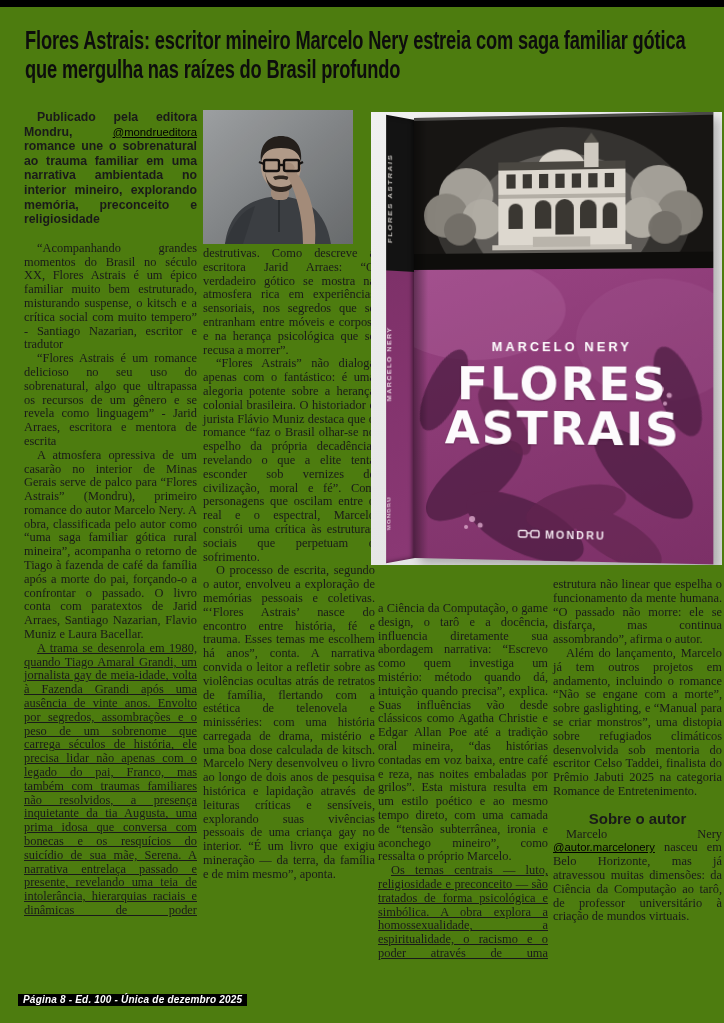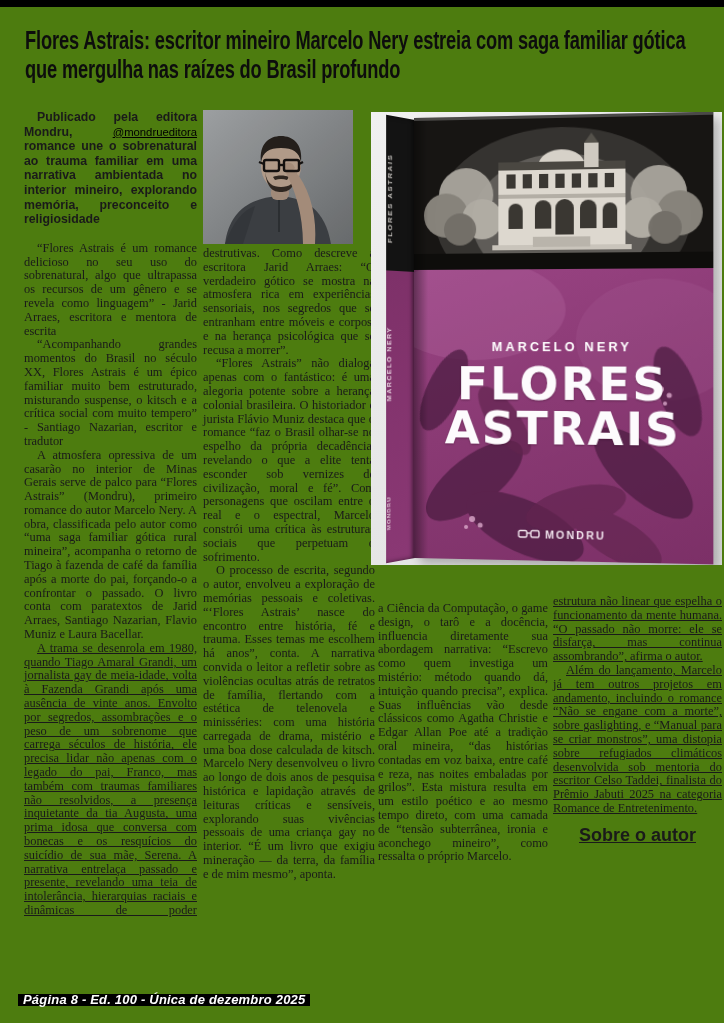--- a/index.html
+++ b/index.html
@@ -12,26 +12,26 @@
             font-size:25px;line-height:1.17;letter-spacing:-0.2px;color:#0d0d0d;margin:0;}
   
   .col{position:absolute;text-align:justify;font-size:12.4px;line-height:13.8px;
        -webkit-hyphens:auto;hyphens:auto;}
   .col p{margin:0;text-indent:13px;}
   .col p.noindent{text-indent:0;}
   .col p.flow{text-align-last:justify;text-decoration:underline;}
   .col1{left:24px;top:110px;width:173px;}
   .col2{left:203px;top:110px;width:172px;}
   .col3{left:378px;top:602px;width:170px;}
-  .col4{left:553px;top:595px;width:169px;text-decoration:underline;}
+  .col4{left:553px;top:578px;width:169px;}
   .lede{font-family:"Liberation Sans",sans-serif;font-weight:bold;
         font-size:12.3px;line-height:14.6px;margin:0 0 15px 0 !important;}
   a.handle{color:#000;text-decoration:underline;font-family:"Liberation Sans",sans-serif;
            font-weight:normal;font-size:11.3px;}
-  .about-h{font-family:"Liberation Sans",sans-serif;font-weight:bold;font-size:18px;
+  .about-h{font-family:"Liberation Sans",sans-serif;font-weight:bold;font-size:15px;
            text-align:center;text-indent:0 !important;margin:13px 0 2px 0 !important;}
   
   .photo{position:absolute;left:203px;top:110px;width:150px;height:134px;overflow:hidden;}
   
   .panel{position:absolute;left:371px;top:112px;width:351px;height:453px;
          background:linear-gradient(#f0f0f0,#e5e5e5);overflow:hidden;}
   .book{position:absolute;left:10px;top:6px;width:330px;height:442px;}
   .spine{position:absolute;left:0;top:2px;width:34px;height:438px;
          transform:perspective(800px) rotateY(34deg);transform-origin:100% 50%;
          background:linear-gradient(#131313 0,#131313 152px,#7e3169 152px,#8a3874 100%);
@@ -56,35 +56,35 @@
          letter-spacing:3px;color:#fff;}
   .cover-title{position:absolute;left:0;top:244px;width:100%;text-align:center;
          font-family:"DejaVu Sans",sans-serif;font-weight:bold;font-size:45px;
          line-height:44px;letter-spacing:2px;color:#fdfbfd;text-shadow:0 1px 2px rgba(40,5,30,.35);}
   .cover-pub{position:absolute;left:0;top:408px;width:100%;display:flex;align-items:center;
          justify-content:center;gap:5px;color:#f0e3ec;
          font-family:"Liberation Sans",sans-serif;font-weight:bold;font-size:10.5px;letter-spacing:2px;}
   
   .footer{position:absolute;left:18px;top:994px;background:#000;color:#fff;
           font-family:"Liberation Sans",sans-serif;font-weight:bold;font-style:italic;
-          font-size:13px;line-height:9px;padding:1px 5px 2px 5px;letter-spacing:.2px;}
+          font-size:10px;line-height:9px;padding:1px 5px 2px 5px;letter-spacing:.2px;}
 </style>
 </head>
 <body>
 
 <div class="page">
 
   <div class="topbar"></div>
 
   <h1 class="headline">Flores Astrais: escritor mineiro Marcelo Nery estreia com saga familiar gótica que mergulha nas raízes do Brasil profundo</h1>
 
   <div class="col col1">
     <p class="lede"><span>Publicado pela editora Mondru, </span><a class="handle" href="#">@mondrueditora</a><span> romance une o sobrenatural ao trauma familiar em uma narrativa ambientada no interior mineiro, explorando memória, preconceito e religiosidade</span></p>
+    <p>“Acompanhando grandes momentos do Brasil no século XX, Flores Astrais é um épico familiar muito bem estruturado, misturando suspense, o kitsch e a crítica social com muito tempero” - Santiago Nazarian, escritor e tradutor</p>
     <p>“Flores Astrais é um romance delicioso no seu uso do sobrenatural, algo que ultrapassa os recursos de um gênero e se revela como linguagem” - Jarid Arraes, escritora e mentora de escrita</p>
-    <p>“Acompanhando grandes momentos do Brasil no século XX, Flores Astrais é um épico familiar muito bem estruturado, misturando suspense, o kitsch e a crítica social com muito tempero” - Santiago Nazarian, escritor e tradutor</p>
     <p>A atmosfera opressiva de um casarão no interior de Minas Gerais serve de palco para “Flores Astrais” (Mondru), primeiro romance do autor Marcelo Nery. A obra, classificada pelo autor como “uma saga familiar gótica rural mineira”, acompanha o retorno de Tiago à fazenda de café da família após a morte do pai, forçando-o a confrontar o passado. O livro conta com paratextos de Jarid Arraes, Santiago Nazarian, Flavio Muniz e Laura Bacellar.</p>
     <p class="flow">A trama se desenrola em 1980, quando Tiago Amaral Grandi, um jornalista gay de meia-idade, volta à Fazenda Grandi após uma ausência de vinte anos. Envolto por segredos, assombrações e o peso de um sobrenome que carrega séculos de história, ele precisa lidar não apenas com o legado do pai, Franco, mas também com traumas familiares não resolvidos, a presença inquietante da tia Augusta, uma prima idosa que conversa com bonecas e os resquícios do suicídio de sua mãe, Serena. A narrativa entrelaça passado e presente, revelando uma teia de intolerância, hierarquias raciais e dinâmicas de poder</p>
   </div>
 
   <div class="photo">
     <svg width="150" height="134" viewBox="0 0 150 134" xmlns="http://www.w3.org/2000/svg">
       <defs>
         <linearGradient id="pbg" x1="0" y1="0" x2="1" y2="1">
           <stop offset="0" stop-color="#a6a9ab"></stop>
             <stop offset="1" stop-color="#6e7173"></stop>
@@ -226,23 +226,25 @@
           <span>MONDRU</span>
         </div>
         <div class="innershadow"></div>
         <div class="edge"></div>
       </div>
     </div>
   </div>
 
   <div class="col col3">
     <p class="noindent">a Ciência da Computação, o game design, o tarô e a docência, influencia diretamente sua abordagem narrativa: “Escrevo como quem investiga um mistério: método quando dá, intuição quando precisa”, explica. Suas influências vão desde clássicos como Agatha Christie e Edgar Allan Poe até a tradição oral mineira, “das histórias contadas em voz baixa, entre café e reza, nas noites embaladas por grilos”. Esta mistura resulta em um estilo poético e ao mesmo tempo direto, com uma camada de “tensão subterrânea, ironia e aconchego mineiro”, como ressalta o próprio Marcelo.</p>
+    <p class="flow">Os temas centrais — luto, religiosidade e preconceito — são tratados de forma psicológica e simbólica. A obra explora a homossexualidade, a espiritualidade, o racismo e o poder através de uma</p>
   </div>
 
   <div class="col col4">
     <p class="noindent">estrutura não linear que espelha o funcionamento da mente humana. “O passado não morre: ele se disfarça, mas continua assombrando”, afirma o autor.</p>
     <p>Além do lançamento, Marcelo já tem outros projetos em andamento, incluindo o romance “Não se engane com a morte”, sobre gaslighting, e “Manual para se criar monstros”, uma distopia sobre refugiados climáticos desenvolvida sob mentoria do escritor Celso Taddei, finalista do Prêmio Jabuti 2025 na categoria Romance de Entretenimento.</p>
     <p class="about-h">Sobre o autor</p>
+    <p><span>Marcelo Nery </span><a class="handle" href="#">@autor.marcelonery</a><span> nasceu em Belo Horizonte, mas já atravessou muitas dimensões: da Ciência da Computação ao tarô, de professor universitário à criação de mundos virtuais.</span></p>
   </div>
 
   <div class="footer">Página 8 - Ed. 100 - Única de dezembro 2025</div>
 
 </div>
 
 </body></html>

